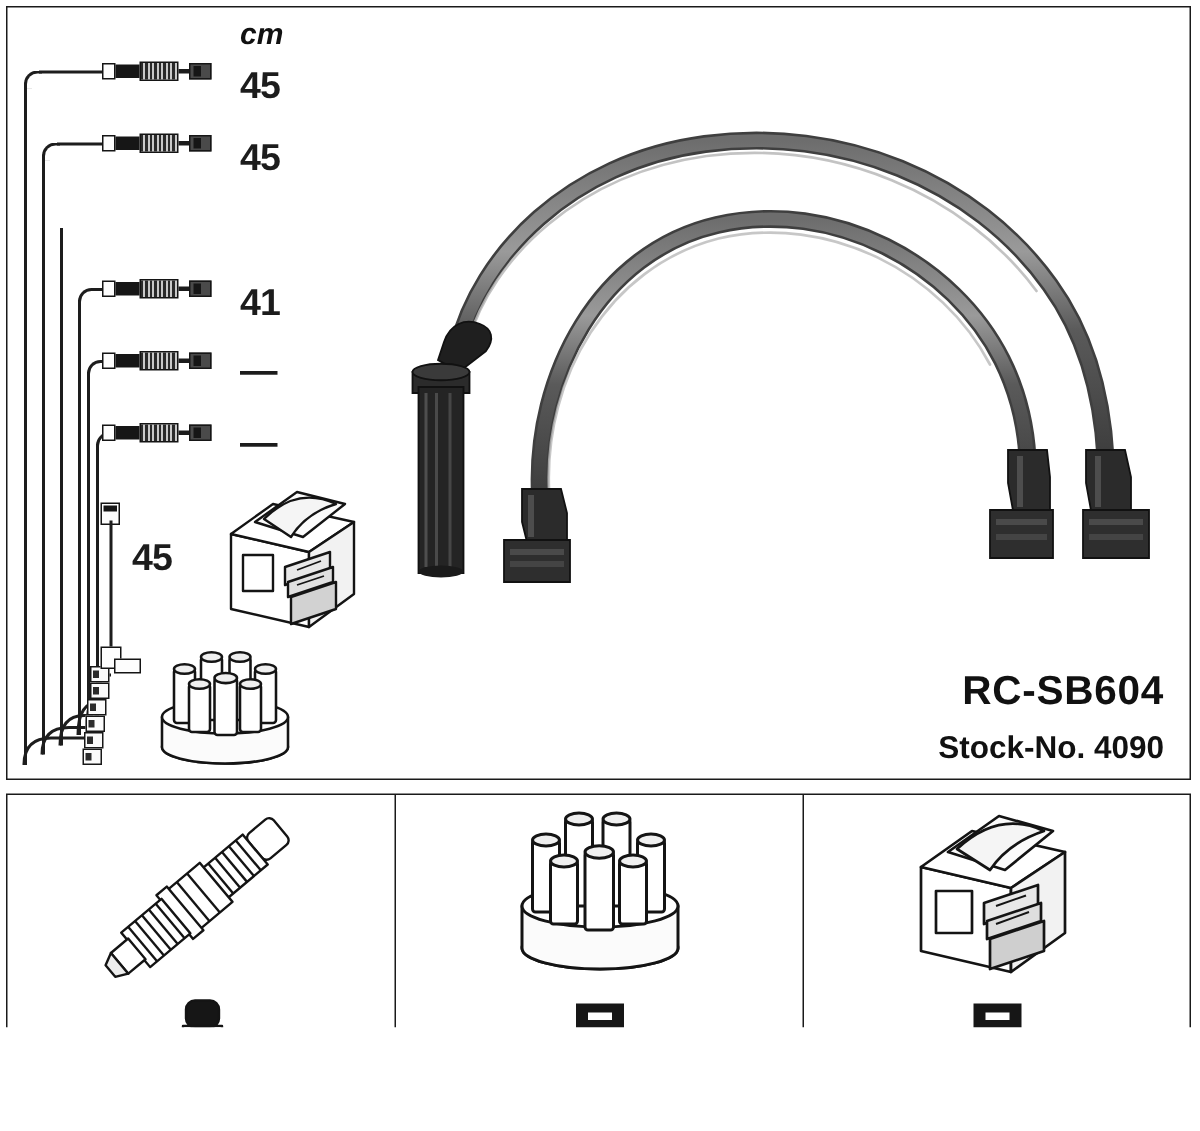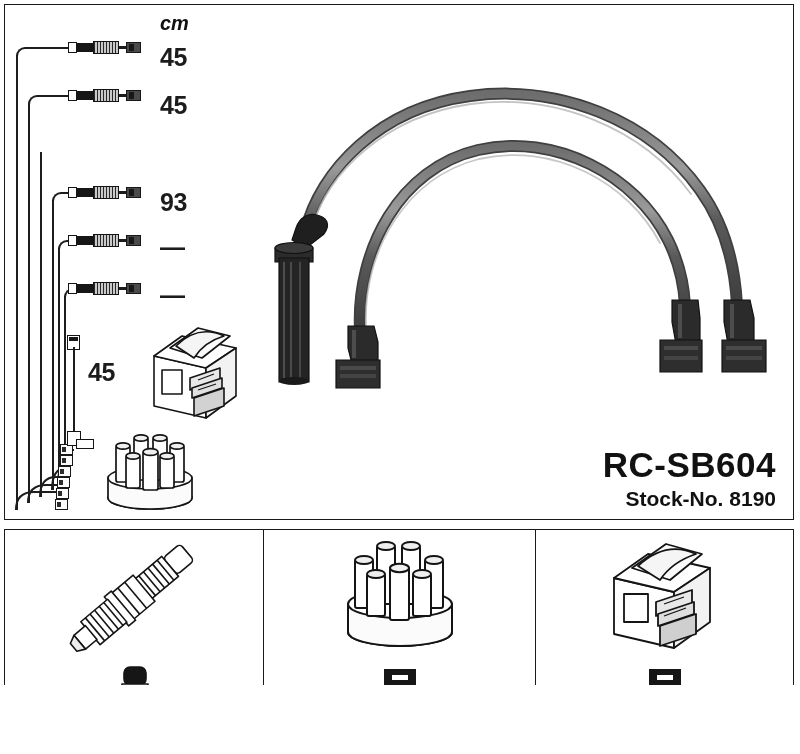--- a/index.html
+++ b/index.html
@@ -219,21 +219,21 @@
     left: 0; top: 0;
     width: 800px; height: 520px;
     pointer-events: none;
   }
 
   
   .part-number {
     position: absolute;
     right: 24px;
     top: 445px;
-    font-size: 35px;
+    font-size: 27px;
     font-weight: 700;
     color: #111;
     letter-spacing: 0.5px;
     font-family: "Liberation Sans", sans-serif;
     margin-left: 44px;
   }
   .stock-number {
     position: absolute;
     right: 24px;
     top: 487px;
@@ -313,21 +313,21 @@
     <div class="wire-corner" style="left:52px; top:0px;"></div>
     <div class="wire-h" style="left:62px; top:0px; width:10px;"></div>
     <div class="conn" style="left:68px; top:-6px; width:75px;">
       <div class="c-boot"></div>
         <div class="c-band"></div>
         <div class="c-sleeve"></div>
       <div class="c-stem"></div>
         <div class="c-tip"></div>
         <div class="c-tip-in"></div>
     </div>
-    <div class="legend-label">93</div>
+    <div class="legend-label">41</div>
   </div>
   <div class="wire-v" style="left:52px; top:200px; height:290px;"></div>
 
   <div class="legend-row" style="top:240px">
     <div class="wire-corner" style="left:58px; top:0px;"></div>
     <div class="wire-h" style="left:68px; top:0px; width:6px;"></div>
     <div class="conn" style="left:68px; top:-6px; width:75px;">
       <div class="c-boot"></div>
         <div class="c-band"></div>
         <div class="c-sleeve"></div>
@@ -468,21 +468,21 @@
     <g>
       <path d="M724,300 L750,300 L754,318 L754,344 L728,344 L724,322 Z" fill="#2b2b2b" stroke="#111" stroke-width="1.2"></path>
       <path d="M722,340 L766,340 L766,372 L722,372 Z" fill="#2e2e2e" stroke="#111" stroke-width="1.2"></path>
       <path d="M726,346 L762,346 L762,350 L726,350 Z" fill="#4a4a4a"></path>
       <path d="M726,356 L762,356 L762,360 L726,360 Z" fill="#444"></path>
       <path d="M730,304 L734,304 L734,338 L730,338 Z" fill="#4d4d4d"></path>
     </g>
   </svg>
 
   <div class="part-number">RC-SB604</div>
-  <div class="stock-number">Stock-No. 8190</div>
+  <div class="stock-number">Stock-No. 4090</div>
 
   <div class="frame-bottom"></div>
   <div class="panel-divider d1"></div>
   <div class="panel-divider d2"></div>
 
   <div class="bpanel p1">
     <div class="bpanel-top">
       <svg class="icon-center" style="top:8px; width:200px; height:118px;" viewBox="0 0 200 118">
         <g transform="rotate(-40 100 60)">
           <g stroke="#141414" stroke-width="1.6" fill="#ffffff" stroke-linejoin="round">

